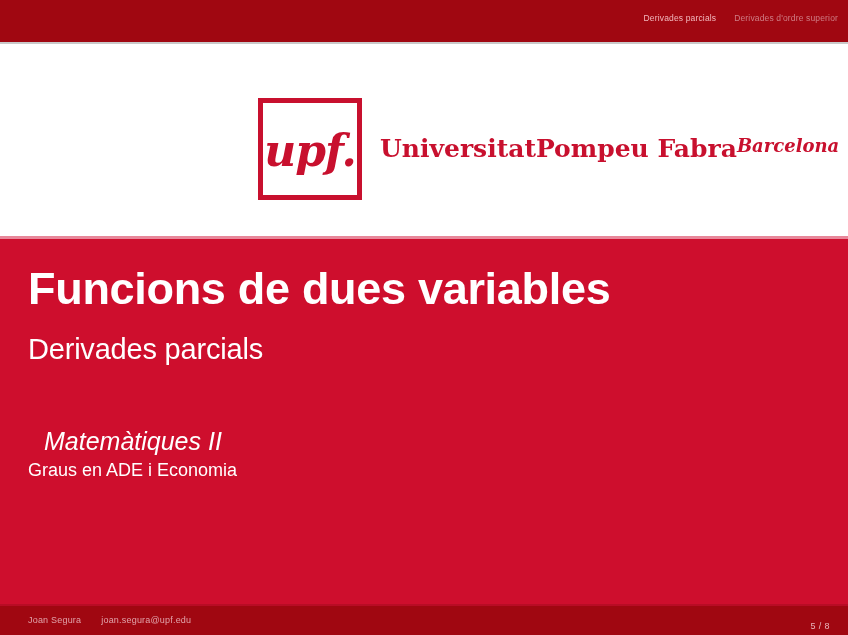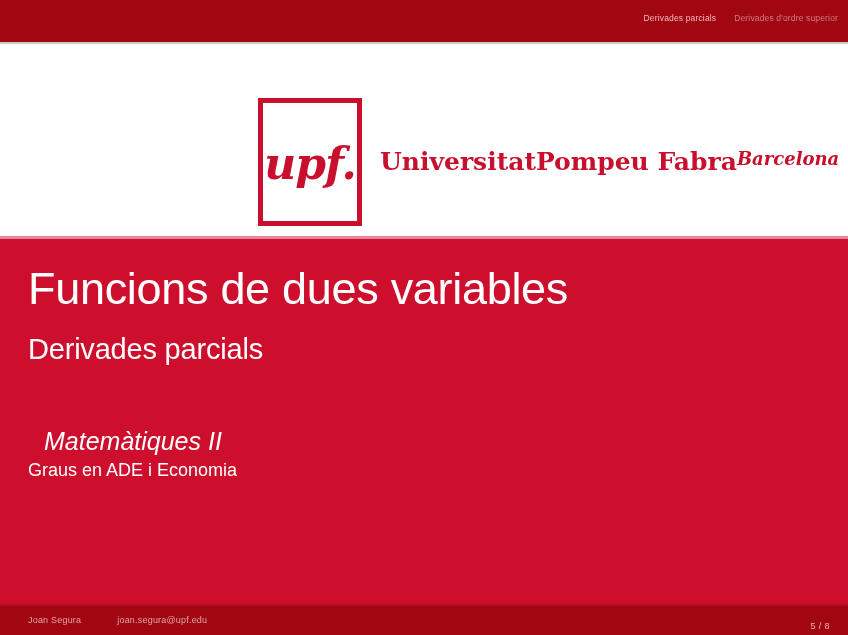--- a/index.html
+++ b/index.html
@@ -69,21 +69,21 @@
   .logo-wrap {
     position: absolute;
     left: 258px;
     top: 54px;
     display: flex;
     align-items: center;
     gap: 18px;
   }
   .logo-mark {
     width: 104px;
-    height: 128px;
+    height: 102px;
     border: 5px solid #c8102e;
     box-sizing: border-box;
     display: flex;
     align-items: center;
     justify-content: center;
     background: #ffffff;
   }
   .logo-mark-text {
     font-family: "DejaVu Serif", serif;
     font-size: 44px;
@@ -132,21 +132,21 @@
   }
   .band-inner {
     position: absolute;
     left: 28px;
     top: 26px;
     right: 28px;
   }
   .title {
     color: #ffffff;
     font-size: 45px;
-    font-weight: 400;
+    font-weight: 700;
     line-height: 1.08;
     letter-spacing: -0.3px;
     margin: 0;
   }
   .subtitle {
     color: #ffffff;
     font-size: 29px;
     font-weight: 400;
     line-height: 1.1;
     letter-spacing: -0.2px;
@@ -184,21 +184,21 @@
     width: 848px;
     height: 29px;
     background: #a00711;
   }
   .footer-left {
     position: absolute;
     left: 28px;
     top: 9px;
     display: flex;
     align-items: baseline;
-    gap: 36px;
+    gap: 20px;
     white-space: nowrap;
   }
   .footer-text {
     color: #e0a3aa;
     font-size: 9px;
     letter-spacing: 0.2px;
     line-height: 11px;
   }
   .footer-right {
     position: absolute;

